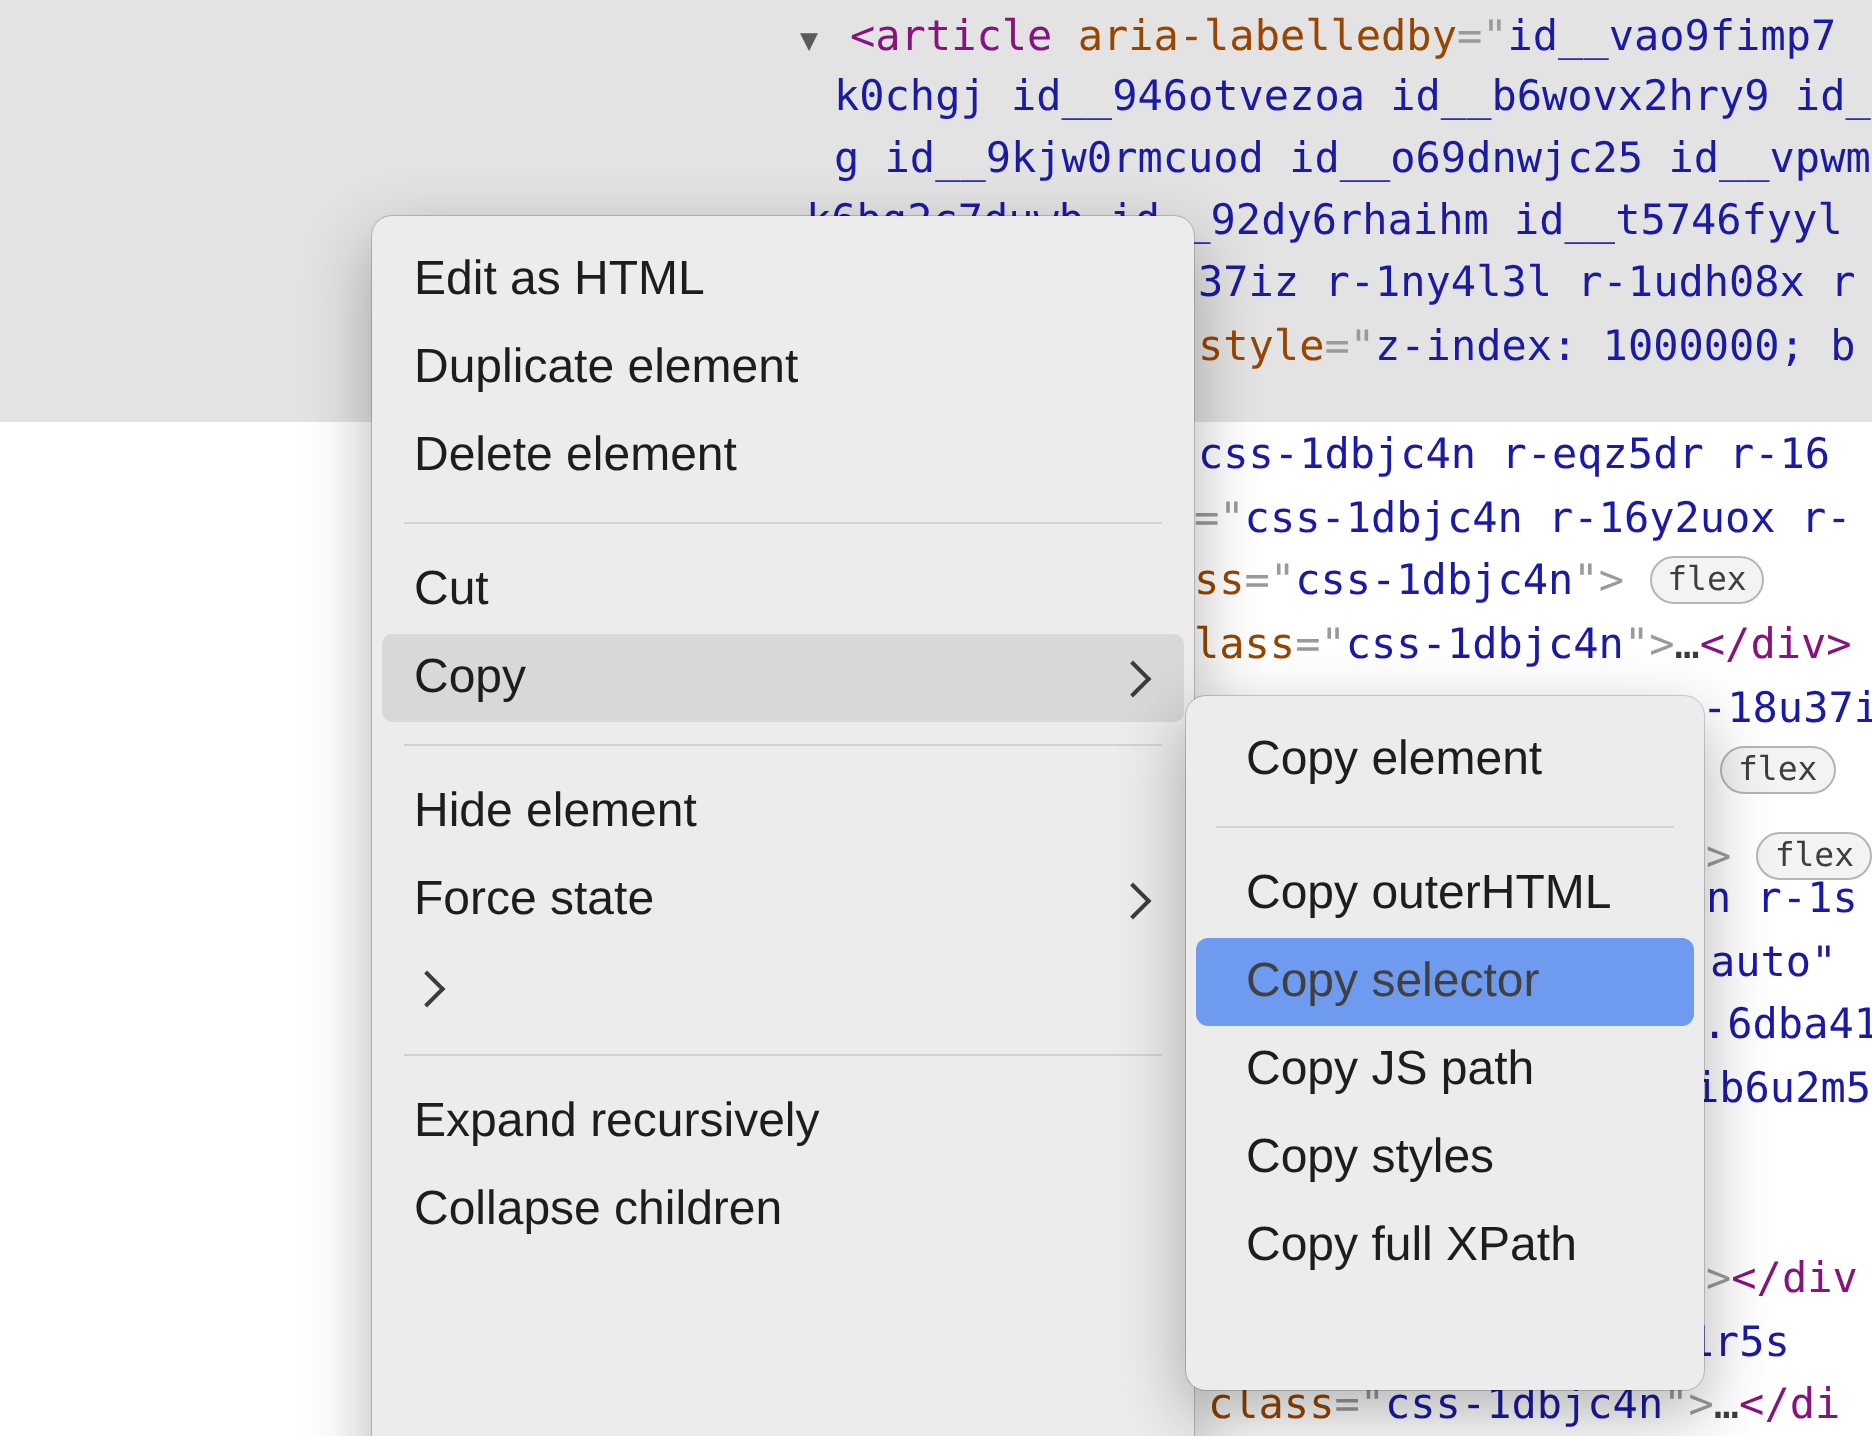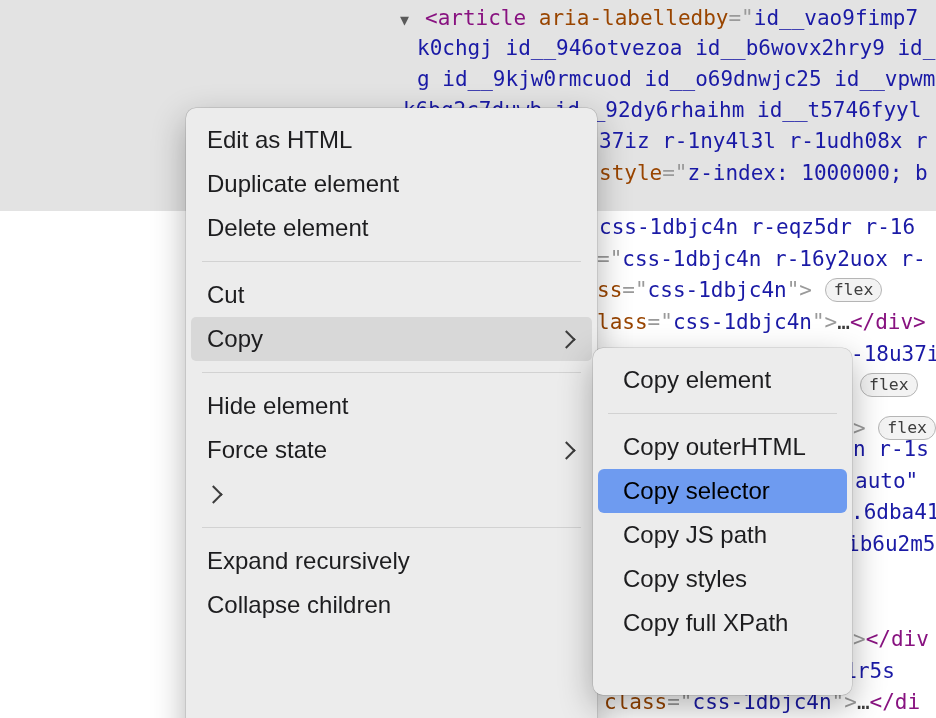--- a/index.html
+++ b/index.html
@@ -36,21 +36,21 @@
   }
   #main-menu{left:186px;top:108px;width:411px;height:660px;z-index:5;}
   #sub-menu{left:593px;top:348px;width:259px;height:347px;z-index:6;}
   .menu-item{
     height:44px;display:flex;align-items:center;margin:0 5px;padding:0 16px;
     border-radius:5px;font-size:24px;color:var(--menu-text);cursor:default;
   }
   #sub-menu .menu-item{padding:0 25px;border-radius:6px;}
   .menu-item .label{flex:1;}
   .menu-item.highlighted{background:var(--menu-hover);}
-  .menu-item.selected{background:var(--accent);color:#000000;}
+  .menu-item.selected{background:var(--accent);color:#404040;}
   .menu-item.disabled{color:var(--menu-disabled);}
   .menu-sep{height:23px;display:flex;align-items:center;margin:0 16px;}
   #main-menu .menu-sep{margin:0 16px;}
   #sub-menu .menu-sep{margin:0 15px;}
   .sep-line{height:1px;width:100%;background:var(--sep);}
   .chev{
     width:11px;height:11px;border-top:2.5px solid #3c3c3c;border-right:2.5px solid #3c3c3c;
     transform:rotate(45deg);margin-right:3px;flex:0 0 auto;
   }
 </style>

